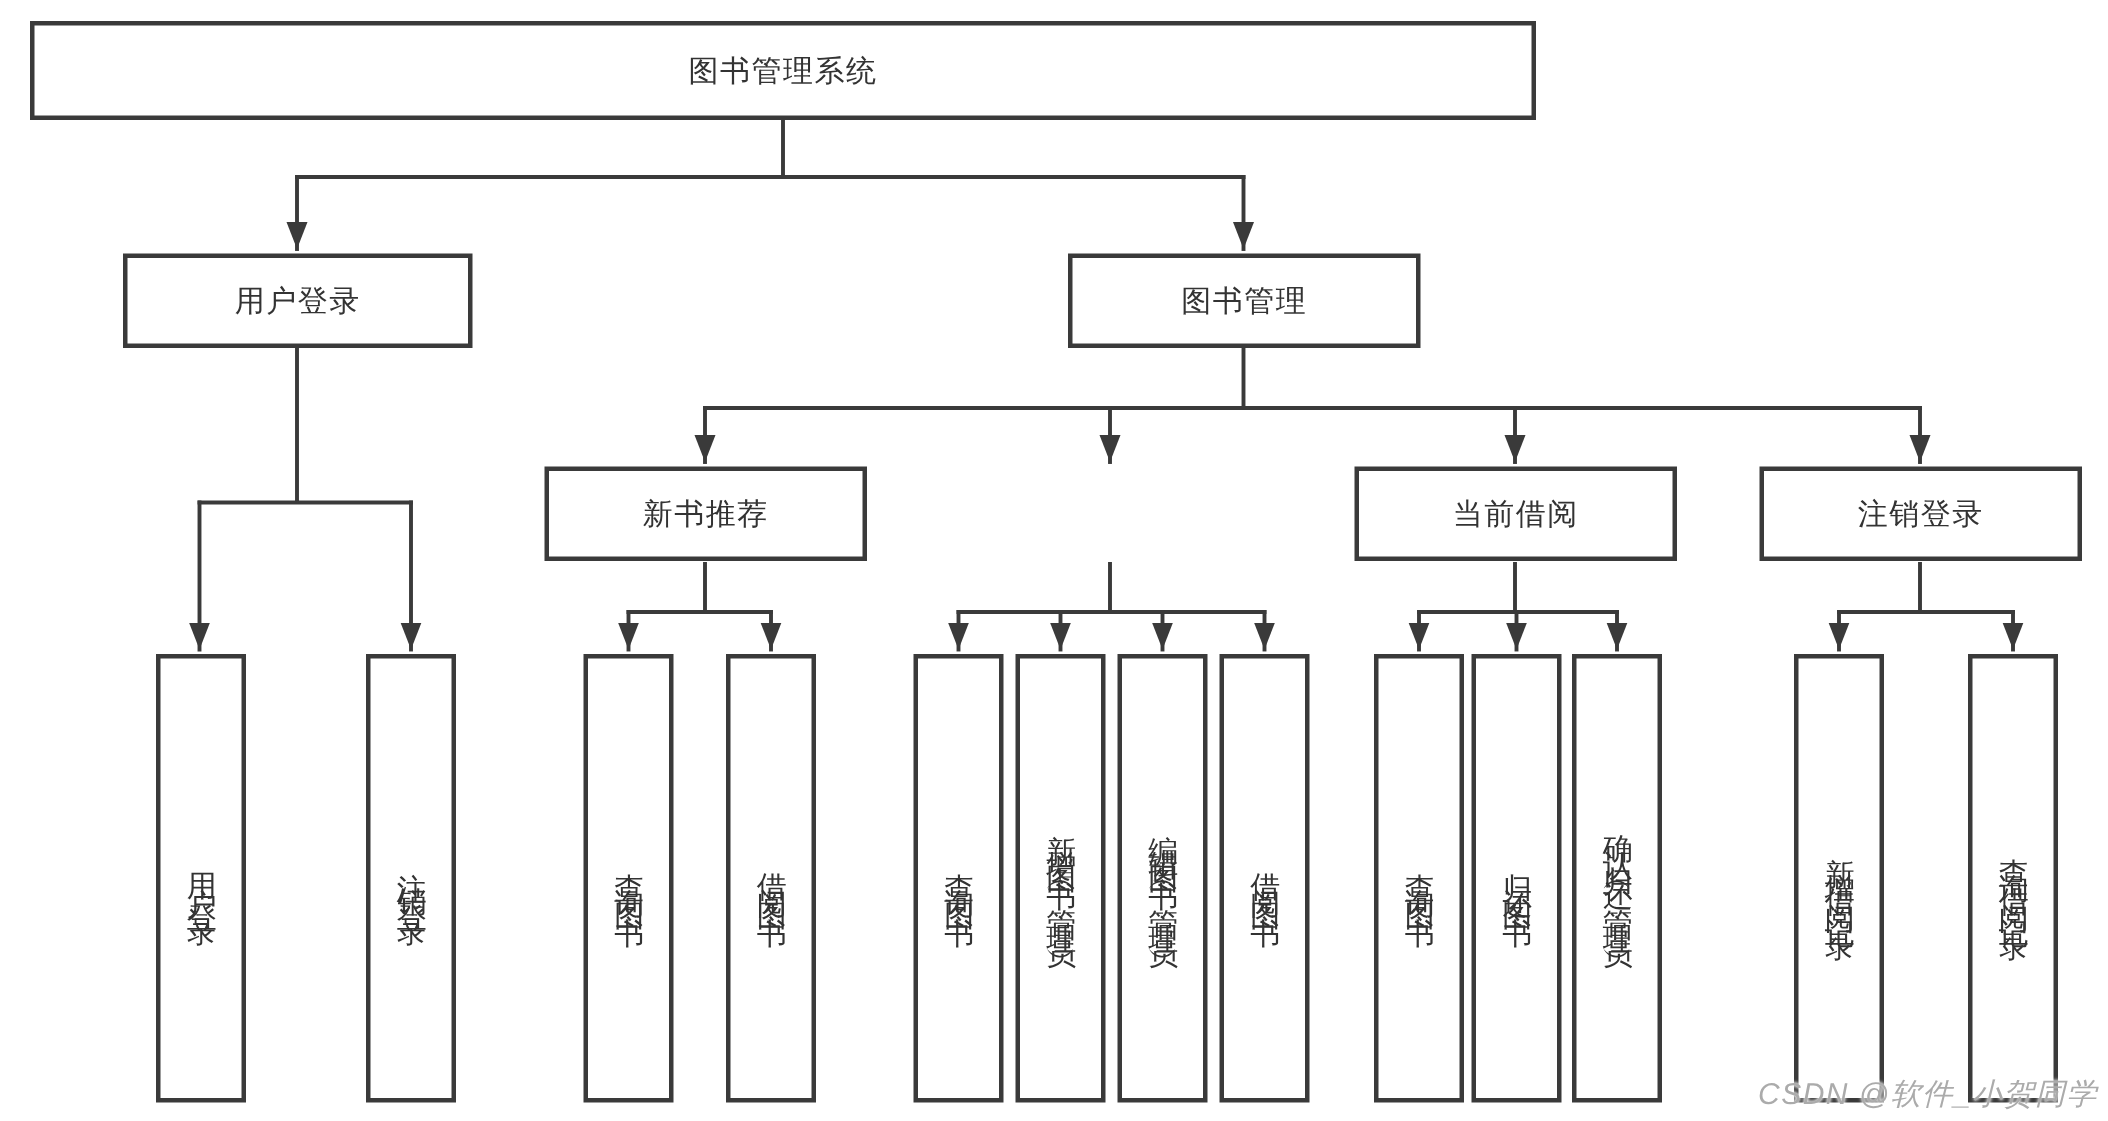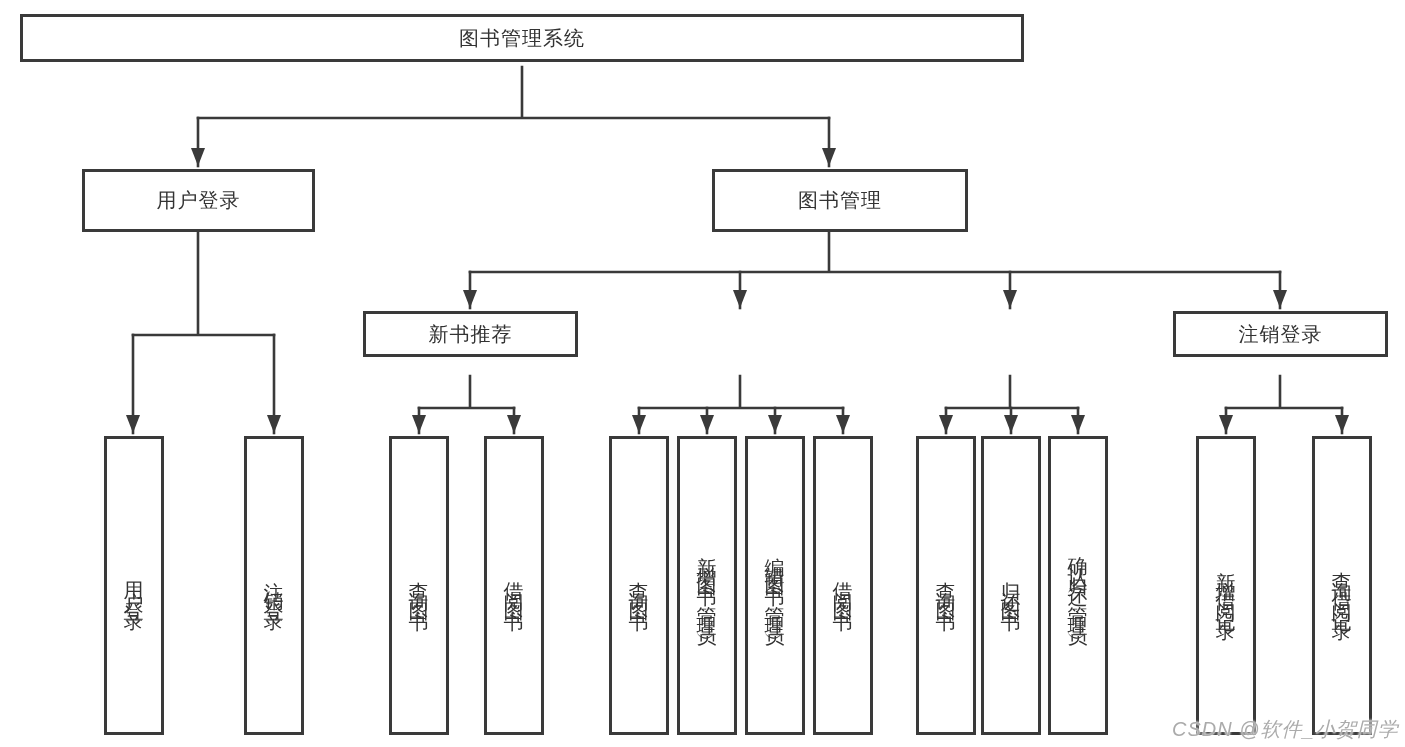--- a/index.html
+++ b/index.html
@@ -29,23 +29,23 @@
     background: #ffffff;
     border: 3px solid #3a3a3a;
     display: flex;
     align-items: center;
     justify-content: center;
     font-size: 20px;
     letter-spacing: 1px;
     color: #333333;
     white-space: nowrap;
   }
-  .root-box   { left: 20px;  top: 14px;  width: 1004px; height: 48px; }
+  .root-box   { left: 20px;  top: 14px;  width: 1004px; height: 66px; }
   .l2-box     { top: 169px;  height: 63px; }
-  .l3-box     { top: 311px;  height: 46px; width: 215px; }
+  .l3-box     { top: 311px;  height: 63px; width: 215px; }
   .leaf-box   { top: 436px;  height: 299px; width: 60px; }
   .leaf-box span {
     writing-mode: vertical-rl;
     text-orientation: mixed;
     letter-spacing: 10px;
     line-height: 1;
     font-size: 20px;
   }
   .watermark {
     position: absolute;
@@ -106,26 +106,29 @@
     <path class="cline" marker-end="url(#ah)" d="M1342,408 L1342,433"></path>
   </svg>
 
   <div class="box root-box">
     <span>图书管理系统</span>
   </div>
 
   <div class="box l2-box" style="left:82px; width:233px;">
     <span>用户登录</span>
   </div>
-  <div class="box l2-box" style="left:712px; width:256px;">
+  <div class="box l2-box" style="left:712px; width:235px;">
     <span>图书管理</span>
   </div>
 
   <div class="box l3-box" style="left:363px;">
     <span>新书推荐</span>
+  </div>
+  <div class="box l3-box" style="left:903px;">
+    <span>当前借阅</span>
   </div>
   <div class="box l3-box" style="left:1173px;">
     <span>注销登录</span>
   </div>
 
   <div class="box leaf-box" style="left:104px;">
     <span>用户登录</span>
   </div>
   <div class="box leaf-box" style="left:244px;">
     <span>注销登录</span>

